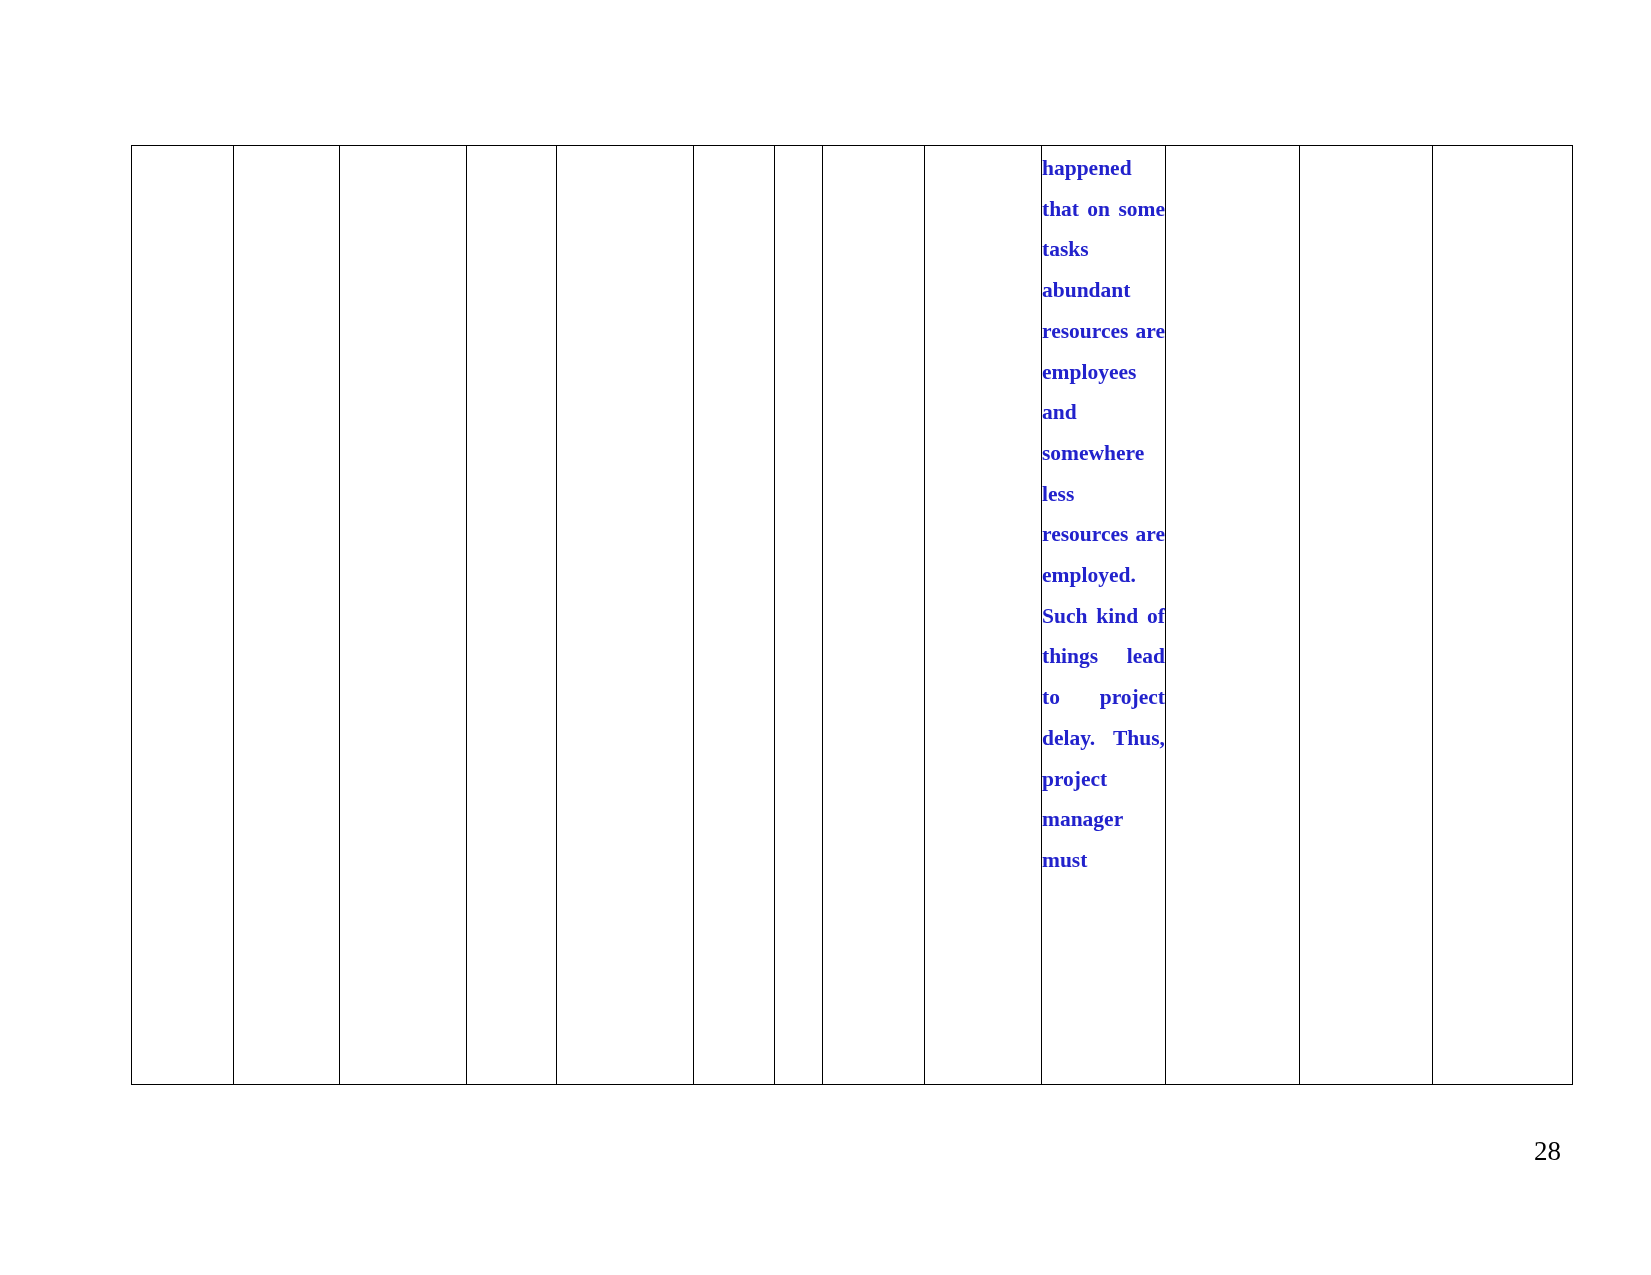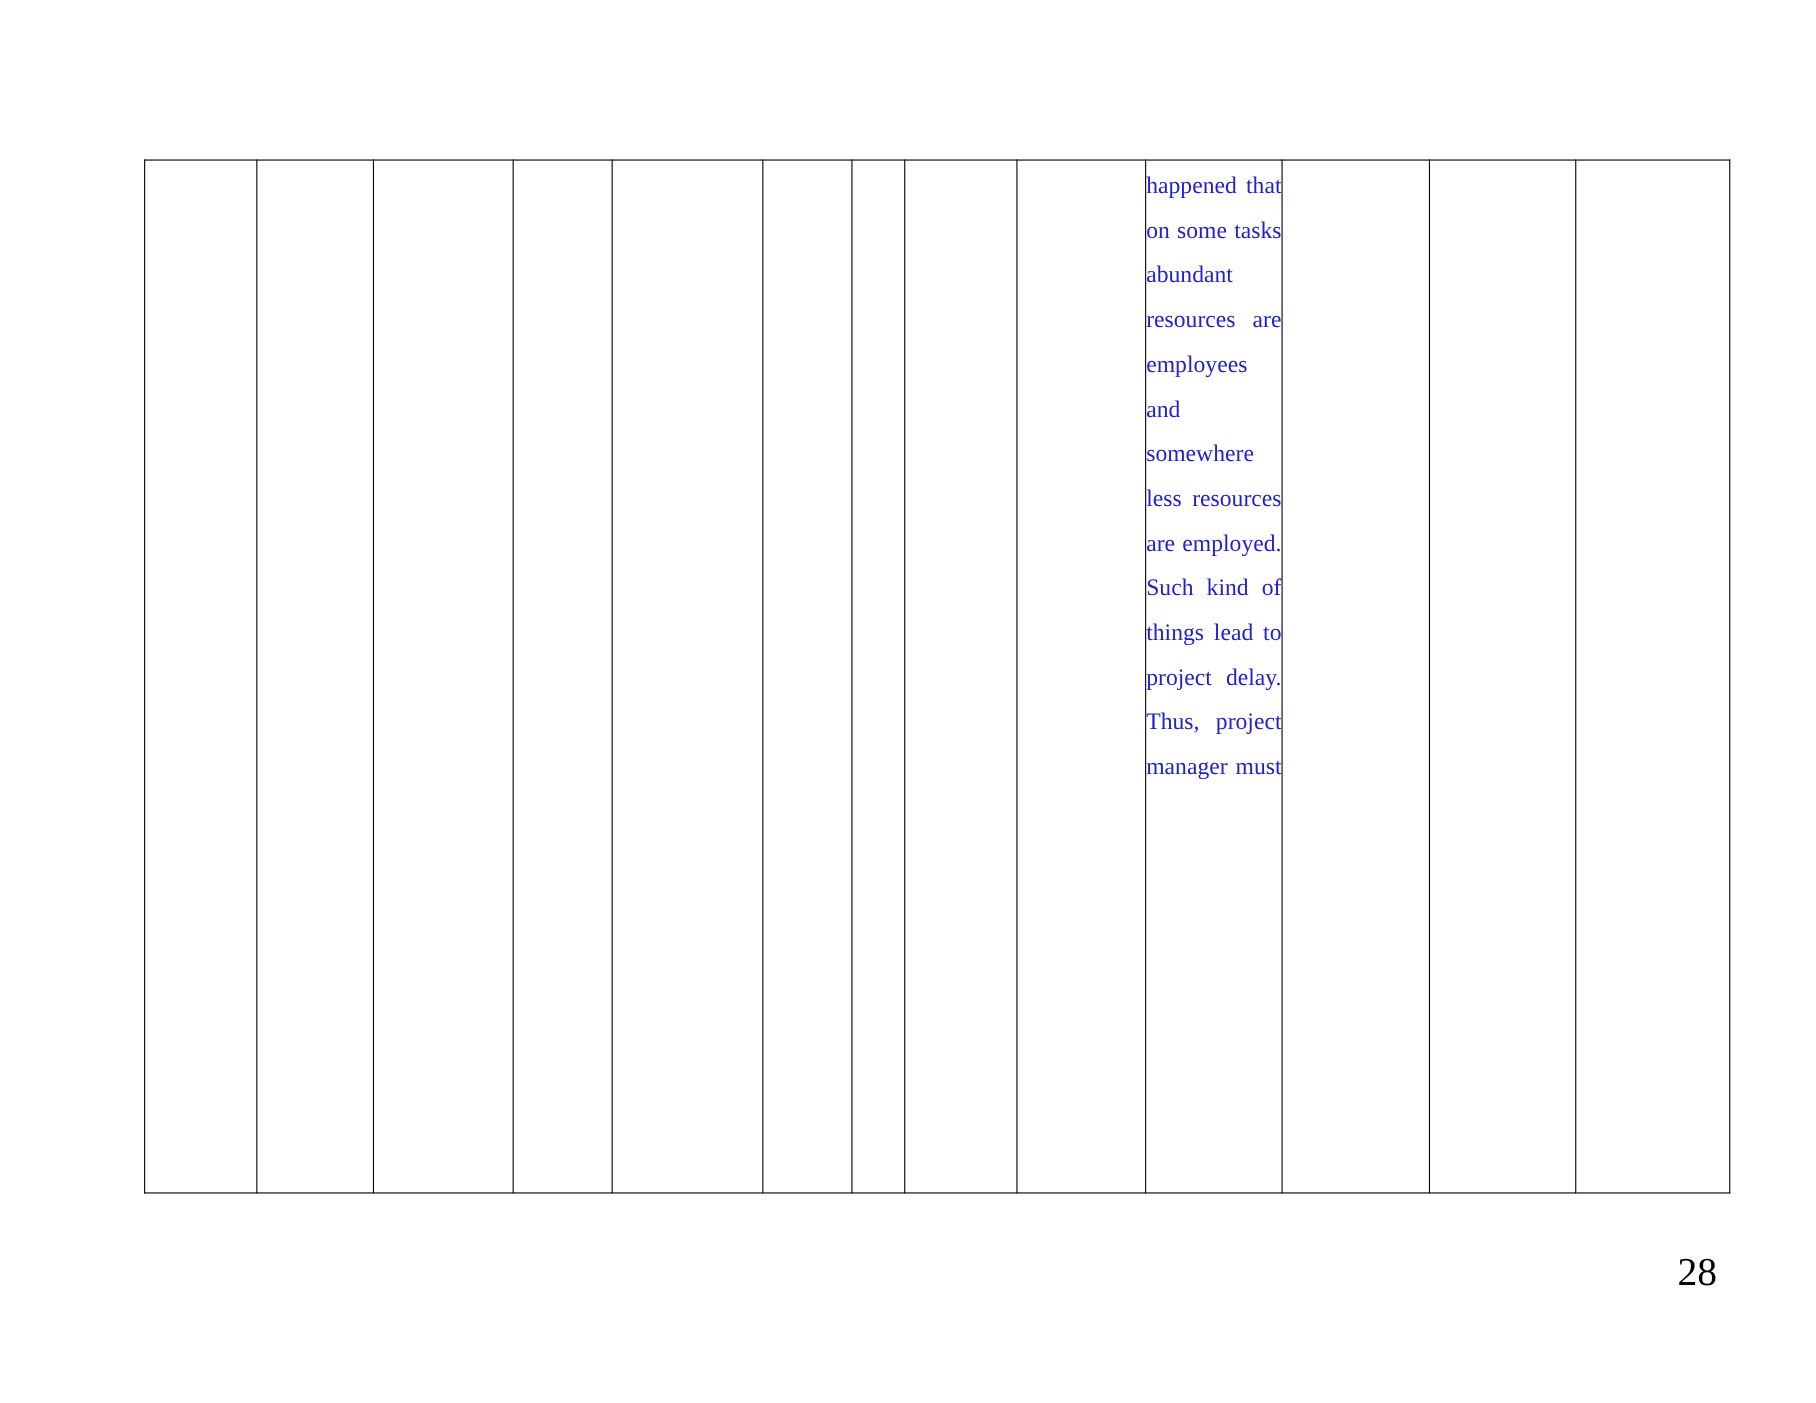--- a/index.html
+++ b/index.html
@@ -30,20 +30,21 @@
     border-collapse: collapse;
     table-layout: fixed;
     width: 1428px;
     height: 940px;
   }
   table.doc-table td {
     border: 1.6px solid #000000;
     padding: 0;
     vertical-align: top;
     background: #ffffff;
+    font-weight: bold;
   }
   td.cell-empty {
     
   }
   td.cell-text {
     padding: 0 9px 0 6px;
   }
   .cell-paragraph {
     color: #2222cc;
     font-family: "Liberation Serif", "DejaVu Serif", serif;
@@ -60,21 +61,21 @@
   .cell-paragraph::after {
     content: "";
     display: inline-block;
     width: 100%;
   }
   .page-number {
     position: absolute;
     right: 90px;
     top: 1138px;
     font-family: "Liberation Serif", "DejaVu Serif", serif;
-    font-size: 36px;
+    font-size: 27px;
     color: #000000;
     line-height: 1;
   }
 </style>
 </head>
 <body>
 
 <div class="page">
 
   <div class="table-wrap">

